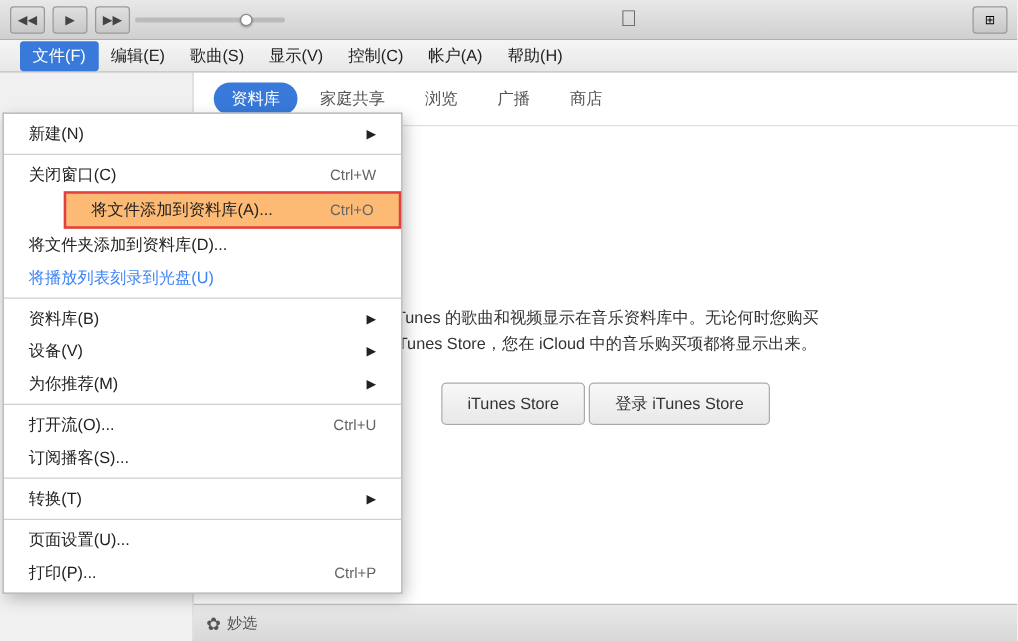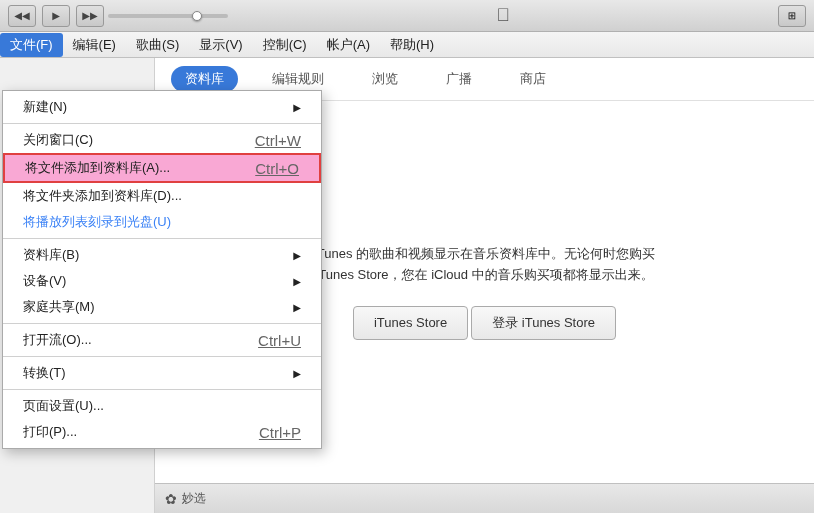--- a/index.html
+++ b/index.html
@@ -88,21 +88,21 @@
       left: 70%;
       box-shadow: 0 1px 2px rgba(0,0,0,0.3);
     }
 
     
     .menu-bar {
       background: linear-gradient(to bottom, #f5f5f5, #e8e8e8);
       height: 26px;
       display: flex;
       align-items: flex-end;
-      padding: 0 0;
+      padding: 0 16px;
       border-bottom: 1px solid #c0c0c0;
       position: relative;
       z-index: 100;
     }
     .menu-item {
       padding: 3px 10px;
       font-size: 13px;
       color: #222;
       cursor: pointer;
       border-radius: 3px;
@@ -137,21 +137,21 @@
       background: white;
       display: flex;
       flex-direction: column;
     }
 
     
     .tab-bar {
       display: flex;
       align-items: center;
       padding: 8px 16px;
-      gap: 20px;
+      gap: 4px;
       border-bottom: 1px solid #e0e0e0;
     }
     .tab-btn {
       padding: 4px 14px;
       font-size: 13px;
       border-radius: 14px;
       cursor: pointer;
       color: #555;
       background: transparent;
       border: none;
@@ -225,33 +225,33 @@
       padding: 4px 20px;
       font-size: 13px;
       color: #222;
       cursor: pointer;
       display: flex;
       align-items: center;
       justify-content: space-between;
       white-space: nowrap;
     }
     .dd-item.highlighted {
-      background: #f9a8d4;
+      background: #fdba74;
       color: #222;
       border: 2px solid #e04040;
+      margin-left: 48px;
     }
     .dd-separator {
       height: 1px;
       background: #d0d0d0;
       margin: 3px 0;
     }
     .dd-item-shortcut {
-      font-size: 15px;
+      font-size: 12px;
       color: #666;
-      text-decoration: underline;
     }
     .dd-item.disabled {
       color: #3b82f6;
       cursor: default;
     }
     .dd-arrow {
       font-size: 10px;
     }
   </style>
 </head>
@@ -308,28 +308,31 @@
     <div class="dd-separator"></div>
     <div class="dd-item">
       <span>资料库(B)</span>
       <span class="dd-arrow">▶</span>
     </div>
     <div class="dd-item">
       <span>设备(V)</span>
       <span class="dd-arrow">▶</span>
     </div>
     <div class="dd-item">
-      <span>家庭共享(M)</span>
+      <span>为你推荐(M)</span>
       <span class="dd-arrow">▶</span>
     </div>
     <div class="dd-separator"></div>
     <div class="dd-item">
       <span>打开流(O)...</span>
       <span class="dd-item-shortcut">Ctrl+U</span>
     </div>
+    <div class="dd-item">
+      <span>订阅播客(S)...</span>
+    </div>
     <div class="dd-separator"></div>
     <div class="dd-item">
       <span>转换(T)</span>
       <span class="dd-arrow">▶</span>
     </div>
     <div class="dd-separator"></div>
     <div class="dd-item">
       <span>页面设置(U)...</span>
     </div>
     <div class="dd-item">
@@ -342,21 +345,21 @@
 
 <div class="main-layout">
 
   <div class="sidebar">
   </div>
 
   <div class="content-area">
 
     <div class="tab-bar">
       <button class="tab-btn active">资料库</button>
-      <button class="tab-btn">编辑规则</button>
+      <button class="tab-btn">家庭共享</button>
       <button class="tab-btn">浏览</button>
       <button class="tab-btn">广播</button>
       <button class="tab-btn">商店</button>
     </div>
 
     <div class="content-main">
       <div class="store-description">
         <span>iTunes 的歌曲和视频显示在音乐资料库中。无论何时您购买 iTunes Store，您在 iCloud 中的音乐购买项都将显示出来。</span>
       </div>
       <div class="store-buttons">

